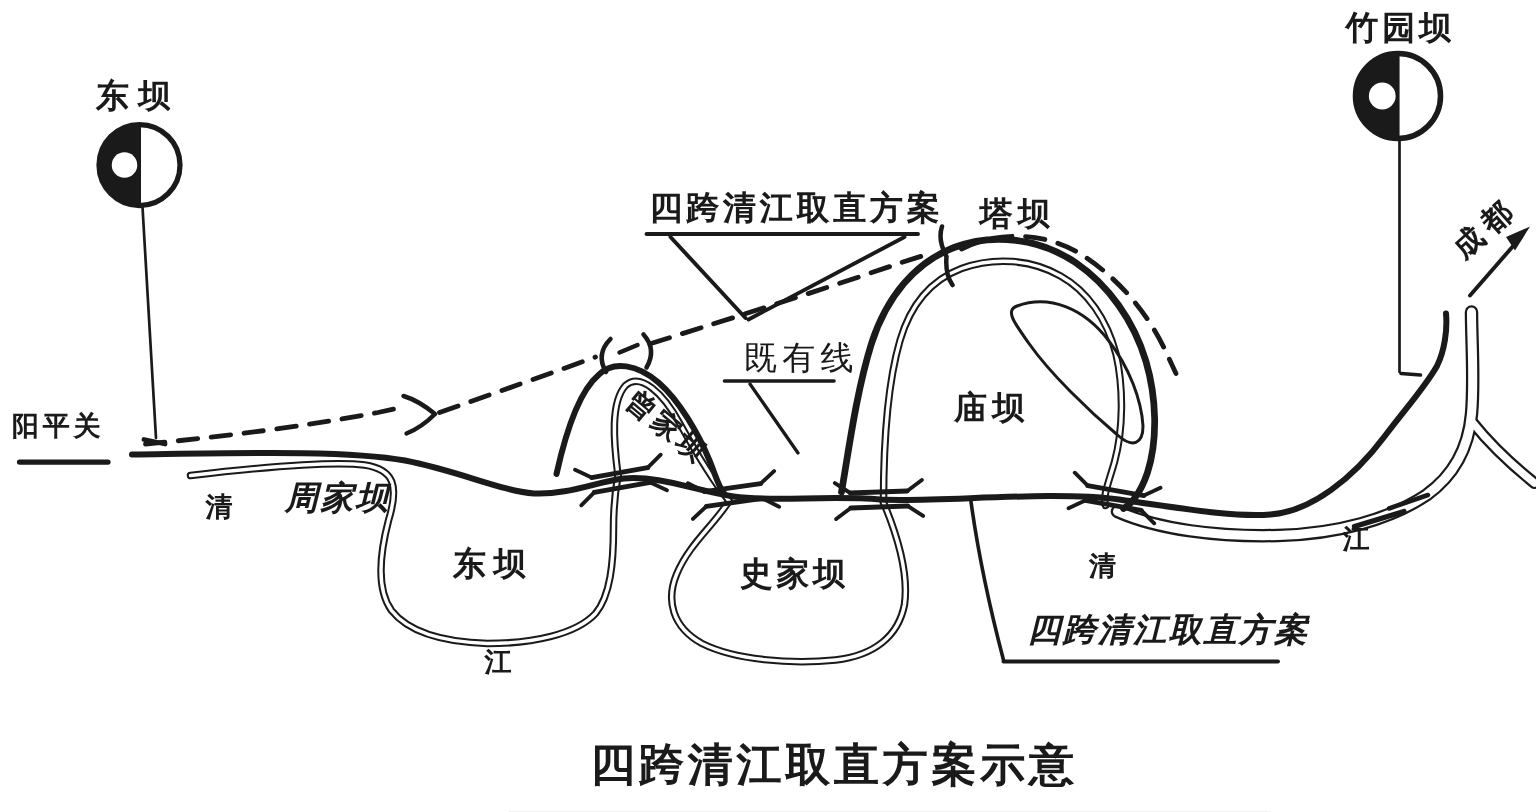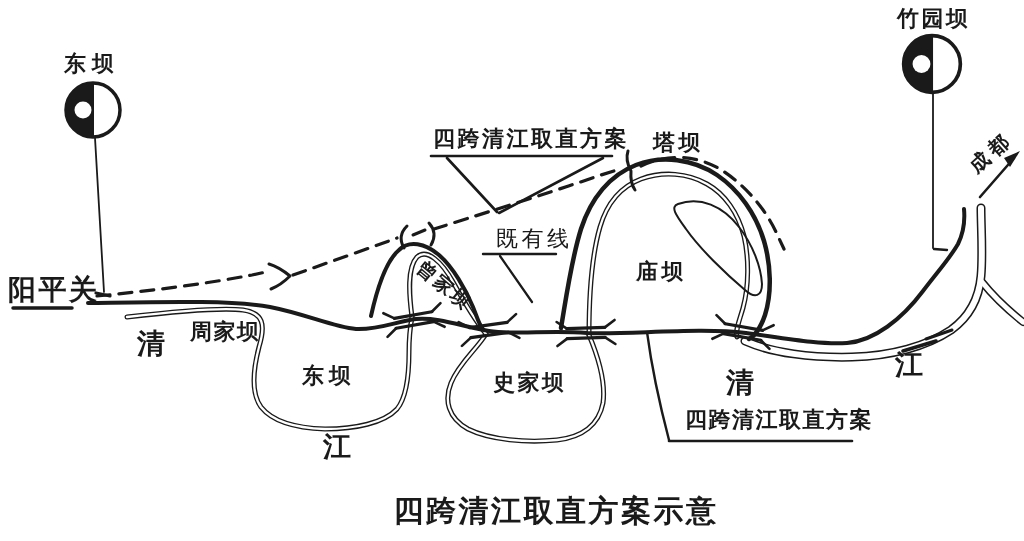--- a/index.html
+++ b/index.html
@@ -8,23 +8,23 @@
     position:relative; width:1024px; height:541px; margin:0 auto;
     background:var(--paper); overflow:hidden;
     font-family:"Liberation Sans","DejaVu Sans",sans-serif;
     color:var(--ink);
   }
   .stage svg{position:absolute; left:0; top:0;}
   .lbl{
     position:absolute; white-space:nowrap; font-weight:600;
     color:var(--ink); line-height:1.05; user-select:none;
   }
-  .fs23{font-size:30px;} .fs22{font-size:28px;text-align:right;} .fs21{font-size:22px;}
+  .fs23{font-size:30px;} .fs22{font-size:18px;text-align:right;} .fs21{font-size:22px;}
   .fs20{font-size:20px;} .fs19{font-size:19px;}
-  .ls1{letter-spacing:1.5px;} .ls2{letter-spacing:2.5px;}
+  .ls1{letter-spacing:1.5px;font-style:italic;} .ls2{letter-spacing:2.5px;}
   .ls3{letter-spacing:3.5px;text-align:right;} .ls4{letter-spacing:5px;}
   .rot{transform-origin:center center;}
   .title{font-weight:700;}
   .ink-stroke{stroke:var(--ink); fill:none; stroke-linecap:round; stroke-linejoin:round;}
 </style>
 </head>
 <body>
 
 <div class="stage">
 

